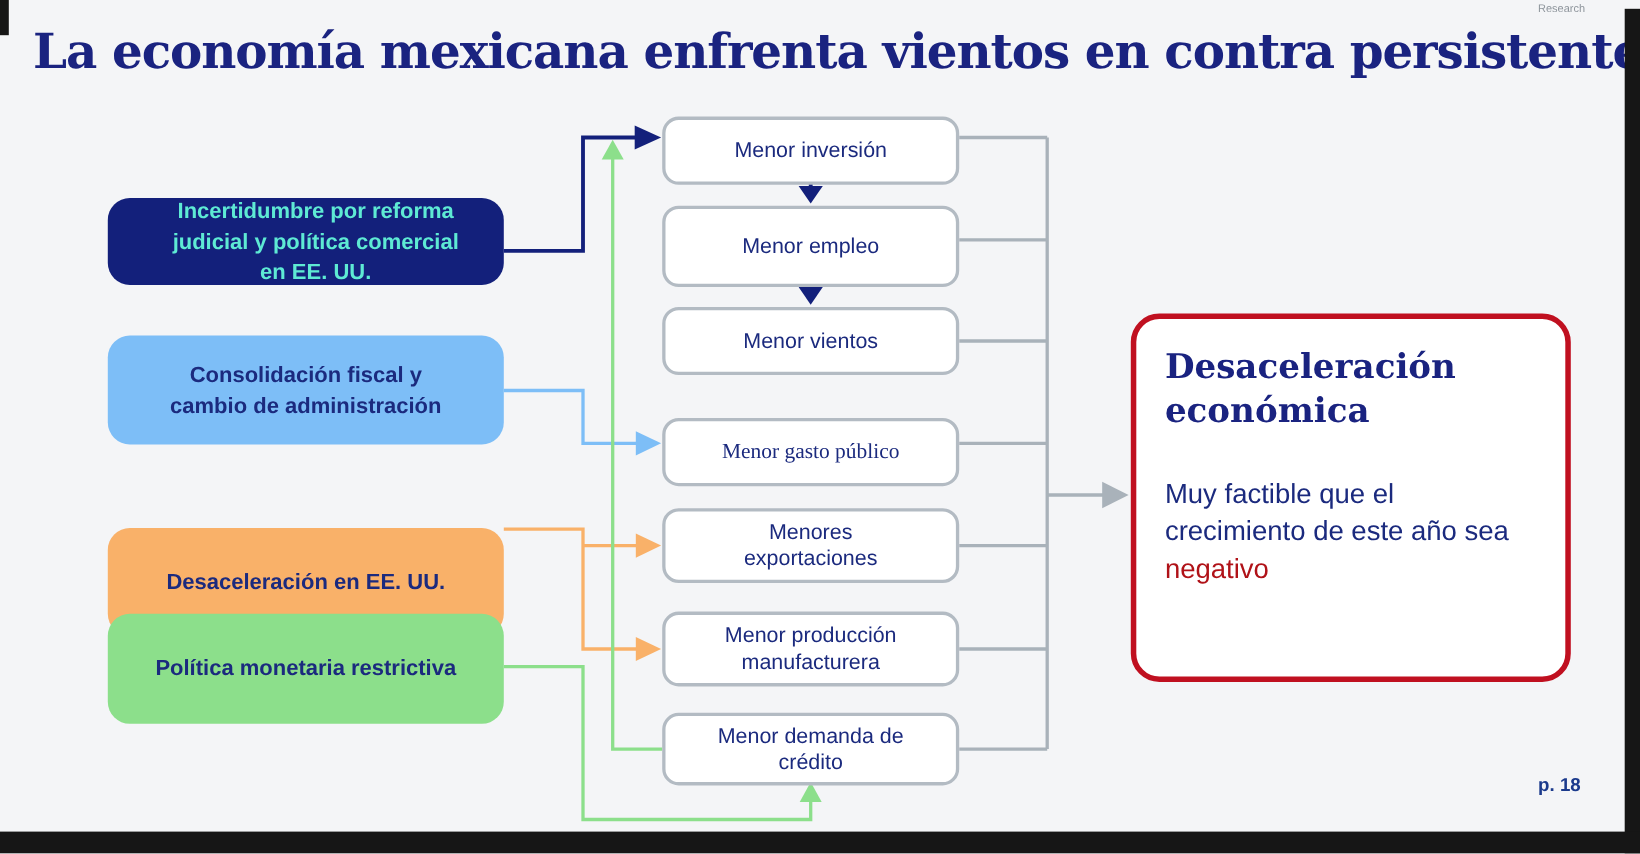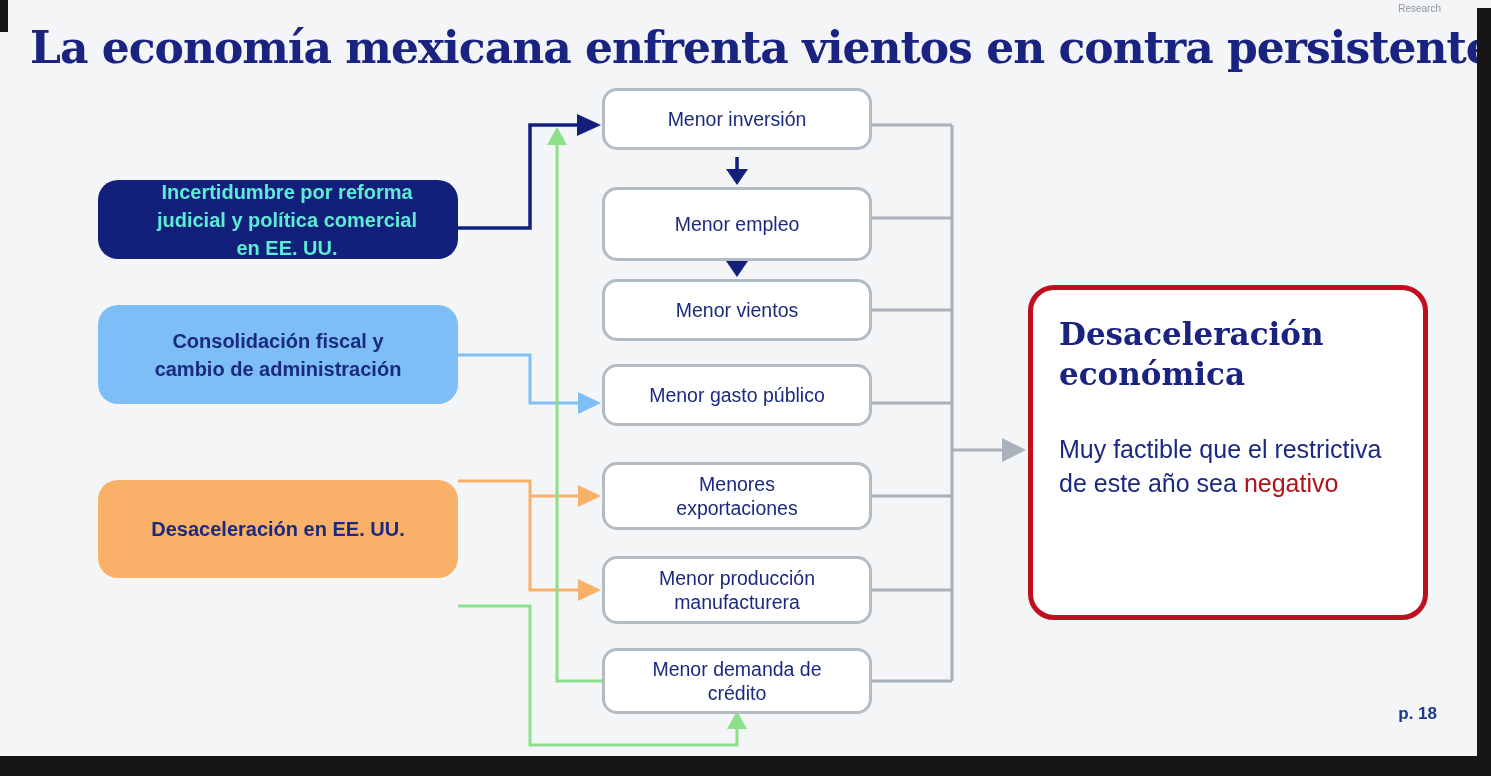--- a/index.html
+++ b/index.html
@@ -24,24 +24,24 @@
     text-align:center;font-weight:bold;font-size:20px;line-height:28px;white-space:pre-line;
     border-radius:20px;color:var(--box_text);padding:6px 14px;}
   .cause-1{top:180px;height:79px;background:var(--navy);color:#5eead4;padding-left:32px;}
   .cause-2{top:305px;height:99px;background:var(--light_blue);}
   .cause-3{top:432px;height:98px;background:var(--orange);margin-top:48px;}
   .cause-4{top:558px;height:100px;background:var(--green);}
 
   .effect{position:absolute;left:602px;width:270px;display:flex;align-items:center;justify-content:center;
     text-align:center;font-size:19.5px;line-height:24px;white-space:pre-line;color:var(--box_text);
     background:#ffffff;border:3.5px solid var(--box_border);border-radius:15px;padding:2px 10px;}
-  .effect-1{top:88px;height:62px;}
+  .effect-1{top:106px;height:62px;}
   .effect-2{top:187px;height:74px;}
   .effect-3{top:279px;height:62px;}
-  .effect-4{top:364px;height:62px;}
+  .effect-4{top:380px;height:62px;font-family:Liberation Serif, serif;}
   .effect-5{top:462px;height:68px;}
   .effect-6{top:556px;height:68px;}
   .effect-7{top:648px;height:66px;}
 
   .outcome{position:absolute;left:1028px;top:285px;width:400px;height:335px;background:#ffffff;
     border:5px solid var(--red_border);border-radius:26px;padding:24px 26px;}
   .outcome-title{font-family:"DejaVu Serif",serif;font-weight:bold;font-size:31px;line-height:40px;
     color:var(--title);white-space:pre-line;}
   .outcome-body{margin-top:38px;font-size:25px;line-height:34px;color:var(--box_text);}
   .outcome-body .hl{color:var(--highlight_red);}
@@ -114,20 +114,23 @@
 judicial y política comercial
 en EE. UU.</span>
   </div>
   <div class="cause cause-2">
     <span>Consolidación fiscal y
 cambio de administración</span>
   </div>
   <div class="cause cause-3">
     <span>Desaceleración en EE. UU.</span>
   </div>
+  <div class="cause cause-4">
+    <span>Política monetaria restrictiva</span>
+  </div>
 
   <div class="effect effect-1">
     <span>Menor inversión</span>
   </div>
   <div class="effect effect-2">
     <span>Menor empleo</span>
   </div>
   <div class="effect effect-3">
     <span>Menor vientos</span>
   </div>
@@ -143,21 +146,21 @@
 manufacturera</span>
   </div>
   <div class="effect effect-7">
     <span>Menor demanda de
 crédito</span>
   </div>
 
   <div class="outcome">
     <div class="outcome-title">Desaceleración
 económica</div>
-    <div class="outcome-body"><span>Muy factible que el restrictiva de este año sea </span><span class="hl">negativo</span></div>
+    <div class="outcome-body"><span>Muy factible que el crecimiento de este año sea </span><span class="hl">negativo</span></div>
   </div>
 
   <div class="page-number">p. 18</div>
 
   <div class="mark-topleft"></div>
   <div class="bar-right"></div>
   <div class="bar-bottom"></div>
 </div>
 
 </body></html>

